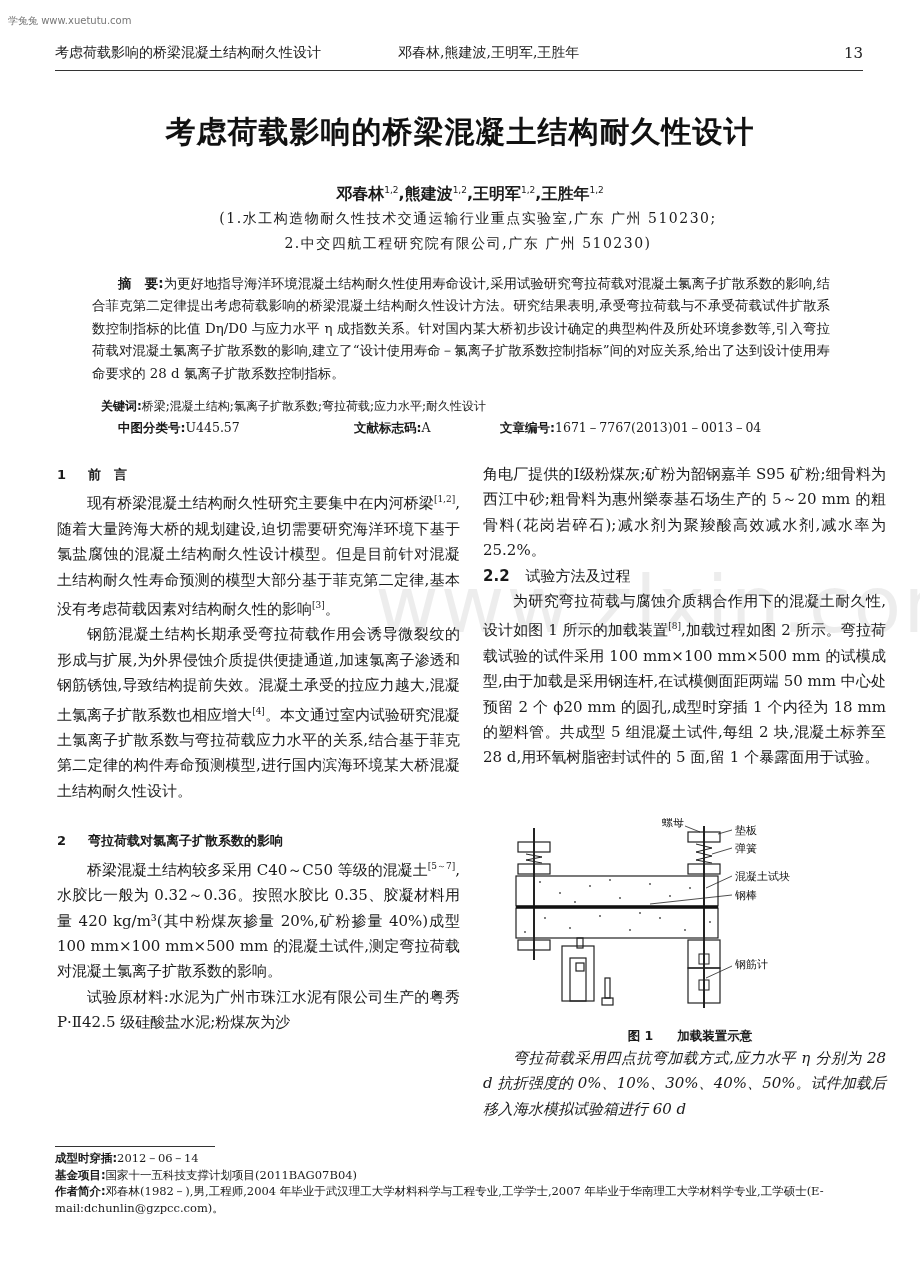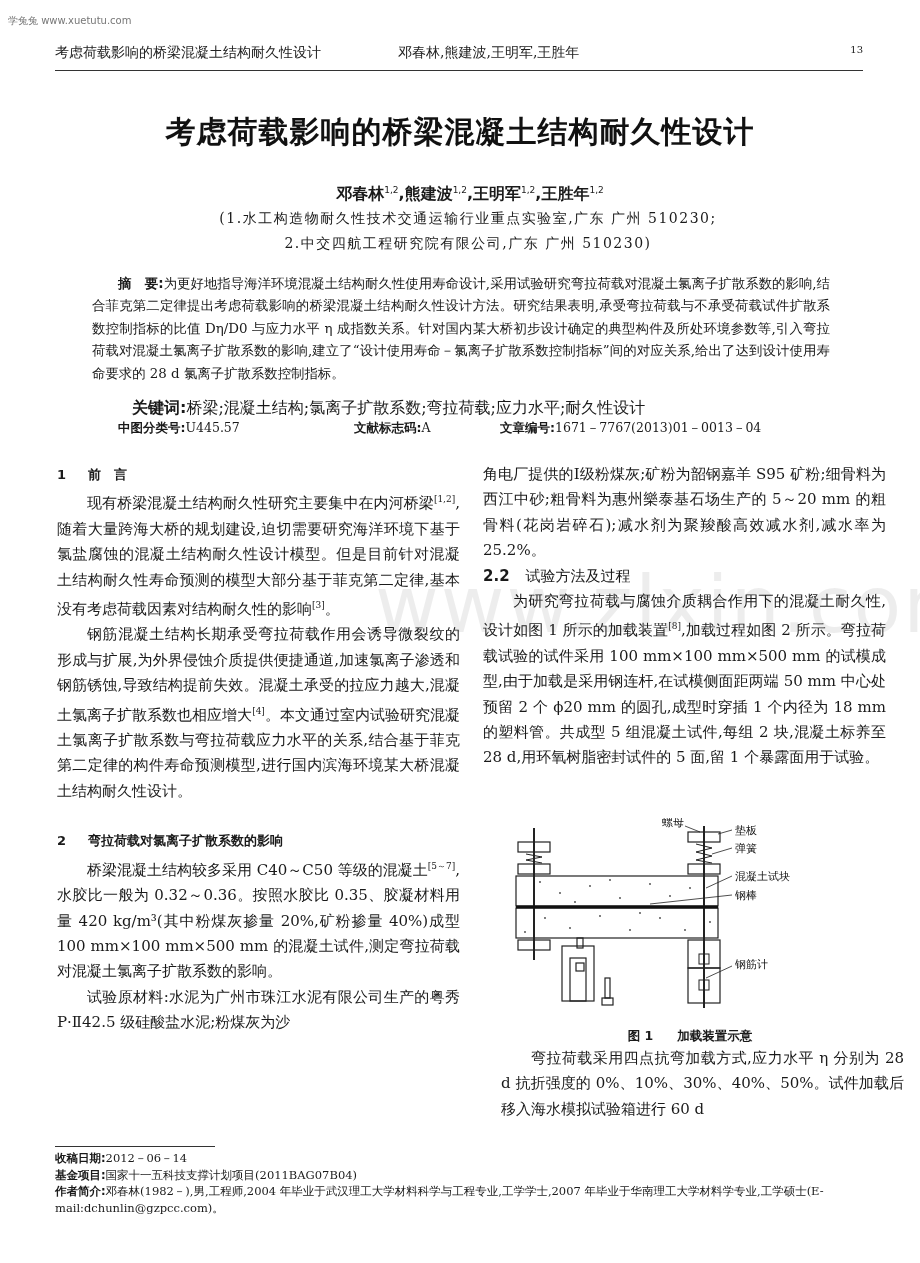--- a/index.html
+++ b/index.html
@@ -3,54 +3,54 @@
 <meta charset="utf-8">
 <style>
   html, body { margin:0; padding:0; background:#ffffff; }
   body { width:920px; height:1263px; position:relative; overflow:hidden;
          font-family:"DejaVu Serif", "Liberation Serif", serif; color:#1a1a1a; }
   .abs { position:absolute; }
   .site-mark { left:8px; top:14px; font-size:10px; color:#777; font-family:"DejaVu Sans", sans-serif; }
   .run-head { left:55px; top:44px; width:808px; font-size:14px; color:#222; }
   .run-head .rh-title { position:absolute; left:0; top:0; }
   .run-head .rh-authors { position:absolute; left:343px; top:0; }
-  .run-head .rh-page { position:absolute; right:0; top:0; font-size:10px; }
+  .run-head .rh-page { position:absolute; right:0; top:0; font-size:15px; }
   .head-rule { left:55px; top:70px; width:808px; height:0; border-top:1.5px solid #333; }
 
   .title { left:0; width:920px; top:112px; text-align:center; font-size:30px; font-weight:bold;
            font-family:"DejaVu Sans", sans-serif; letter-spacing:1px; color:#111; }
   .authors { left:0; width:920px; top:184px; text-align:center; font-size:16px; font-weight:bold;
              font-family:"DejaVu Sans", sans-serif;margin-left:10px; }
   .authors sup { font-size:9px; font-weight:normal; }
   .affil { left:8px; width:920px; text-align:center; font-size:14px; letter-spacing:1.5px; }
   .affil1 { top:210px; }
   .affil2 { top:235px; }
 
   .abstract { left:92px; width:738px; top:273px; font-size:13.4px; line-height:22.4px; text-indent:26px; text-align:justify; }
   .abstract .lbl { font-weight:bold; font-family:"DejaVu Sans", sans-serif; }
-  .keywords { left:132px; top:398px; font-size:16px; }
+  .keywords { left:101px; top:398px; font-size:12px; }
   .keywords .lbl, .clsline .lbl { font-weight:bold; font-family:"DejaVu Sans", sans-serif; }
   .clsline { left:118px; top:420px; width:720px; font-size:12.5px; }
   .clsline span.cell { position:absolute; top:0; white-space:nowrap; }
 
   .col { width:403px; font-size:15px; line-height:25.4px; text-align:justify; }
   .col p { margin:0; text-indent:30px; }
   .col p.noind { text-indent:0; }
   .col h2 { margin:0; font-size:13px; font-weight:bold; font-family:"DejaVu Sans", sans-serif; line-height:25.4px; }
   .col h3 { margin:0; font-size:15px; font-weight:normal; line-height:25.4px; }
   .col h3 b { font-family:"DejaVu Sans", sans-serif; margin-right:16px; }
   .col h2 .num { margin-right:22px; }
   .col sup { font-size:9px; }
   .col-left { left:57px; top:462px; }
   .col-right { left:483px; top:462px; }
 
   .figure { left:500px; top:818px; width:330px; height:200px; }
   .fig-caption { left:470px; width:440px; top:1028px; text-align:center; font-size:12.5px; font-weight:bold; font-family:"DejaVu Sans", sans-serif; }
   .fig-caption .n { margin-right:24px; }
-  .col-right2 { left:501px; top:1046px; }
+  .col-right2 { left:483px; top:1046px;font-style:italic; }
 
   .foot-rule { left:55px; top:1146px; width:160px; border-top:1px solid #333; }
   .footnotes { left:55px; top:1150px; width:790px; font-size:11.5px; line-height:16.5px; }
   .footnotes b { font-family:"DejaVu Sans", sans-serif; }
   .watermark { left:375px; top:560px; font-size:78px; color:rgba(0,0,0,0.07); font-family:"DejaVu Sans", sans-serif; letter-spacing:2px; }
 </style>
 </head>
 <body>
 
 <div class="abs site-mark">学兔兔 www.xuetutu.com</div>
@@ -179,16 +179,16 @@
 </div>
 <div class="abs fig-caption">
   <span class="n">图 1</span><span>加载装置示意</span>
 </div>
 <div class="abs col col-right2">
   <p>弯拉荷载采用四点抗弯加载方式,应力水平 η 分别为 28 d 抗折强度的 0%、10%、30%、40%、50%。试件加载后移入海水模拟试验箱进行 60 d</p>
 </div>
 
 <div class="abs foot-rule"></div>
 <div class="abs footnotes">
-  <div><b>收稿日期:</b><span>2012－06－14</span></div>
+  <div><b>成型时穿插:</b><span>2012－06－14</span></div>
   <div><b>基金项目:</b><span>国家十一五科技支撑计划项目(2011BAG07B04)</span></div>
   <div><b>作者简介:</b><span>邓春林(1982－),男,工程师,2004 年毕业于武汉理工大学材料科学与工程专业,工学学士,2007 年毕业于华南理工大学材料学专业,工学硕士(E-mail:dchunlin@gzpcc.com)。</span></div>
 </div>
 
 </body></html>

